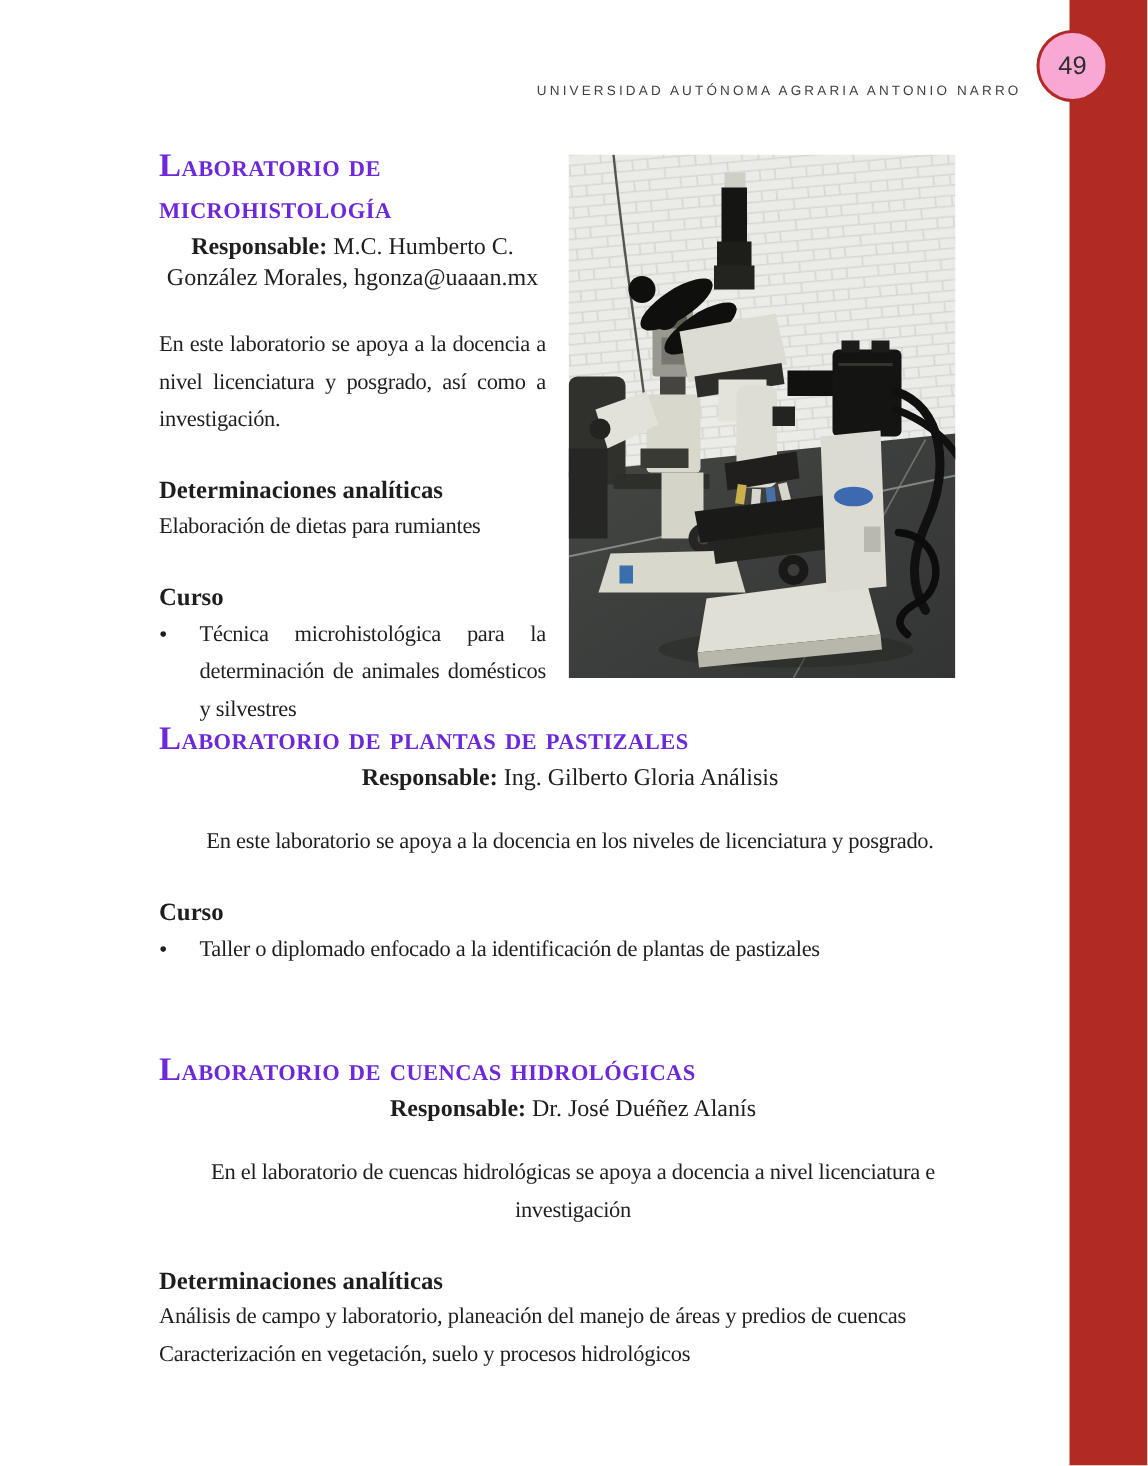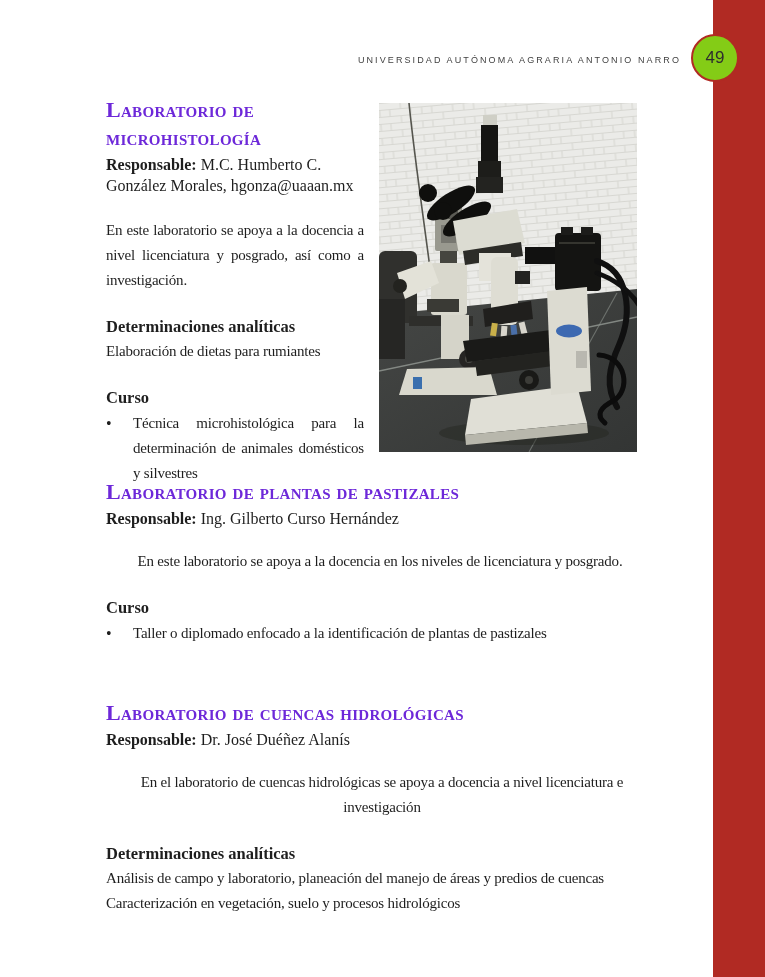--- a/index.html
+++ b/index.html
@@ -16,38 +16,38 @@
     width:52px; height:977px;
     background:#b12a23;
   }
   .header-line {
     position:absolute; top:55px; right:84px;
     font-family:"Liberation Sans", sans-serif;
     font-size:9px; letter-spacing:2.1px;
     color:#3f3f3f; white-space:nowrap;margin-left:36px;
   }
   .page-badge {
-    position:absolute; top:34px; left:691px;
+    position:absolute; top:20px; left:691px;
     width:48px; height:48px; border-radius:50%;
-    background:#84cc16; border:2px solid #b12a23;
+    background:#f9a8d4; border:2px solid #b12a23;
     display:flex; align-items:center; justify-content:center;
     font-family:"Liberation Sans", sans-serif;
     font-size:17px; color:#2e2e2e;
   }
   section { position:absolute; left:106px; }
   .sec-1 { top:96px; width:258px; }
   .sec-2 { top:478px; width:548px; }
   .sec-3 { top:699px; width:552px; }
   h2 {
     font-variant:small-caps;
     font-size:22px; line-height:28px;
     font-weight:bold; color:#6d28d9;
     letter-spacing:0.3px;
   }
-  .resp { font-size:16px; line-height:21px; margin-top:2px; }
+  .resp { font-size:16px; line-height:21px; margin-top:2px;text-align:center; }
   .resp b { font-weight:bold; }
   .body-text {
     font-size:15px; line-height:25px;
     letter-spacing:-0.2px;
   }
   .just { text-align:justify; }
   .mt { margin-top:22px; }
   .mt-sm { margin-top:20px;text-align:center; }
   .subhead { font-weight:bold; font-size:16.5px; line-height:24px; }
   .bullet-row { display:flex; margin-top:1px; }
@@ -167,21 +167,21 @@
     <rect x="197" y="248" width="11" height="17" fill="#b9b8b0"></rect>
 
     <path d="M218 158 C 250 168, 254 210, 240 242 C 230 264, 226 284, 238 304" stroke="#101010" stroke-width="6" fill="none" stroke-linecap="round"></path>
     <path d="M220 252 C 248 254, 252 288, 234 298 C 222 304, 216 312, 226 320" stroke="#0c0c0c" stroke-width="5" fill="none" stroke-linecap="round"></path>
     <path d="M218 170 C 240 178, 252 190, 260 202" stroke="#101010" stroke-width="5" fill="none" stroke-linecap="round"></path>
   </svg>
 </figure>
 
 <section class="sec-2">
   <h2>Laboratorio de plantas de pastizales</h2>
-  <p class="resp"><b>Responsable:</b> <span>Ing. Gilberto Curso Hernández</span></p>
+  <p class="resp"><b>Responsable:</b> <span>Ing. Gilberto Gloria Análisis</span></p>
   <p class="body-text mt-sm">En este laboratorio se apoya a la docencia en los niveles de licenciatura y posgrado.</p>
   <p class="subhead mt">Curso</p>
   <div class="bullet-row">
     <span class="bullet-dot">•</span>
     <span class="body-text bullet-text">Taller o diplomado enfocado a la identificación de plantas de pastizales</span>
   </div>
 </section>
 
 <section class="sec-3">
   <h2>Laboratorio de cuencas hidrológicas</h2>

